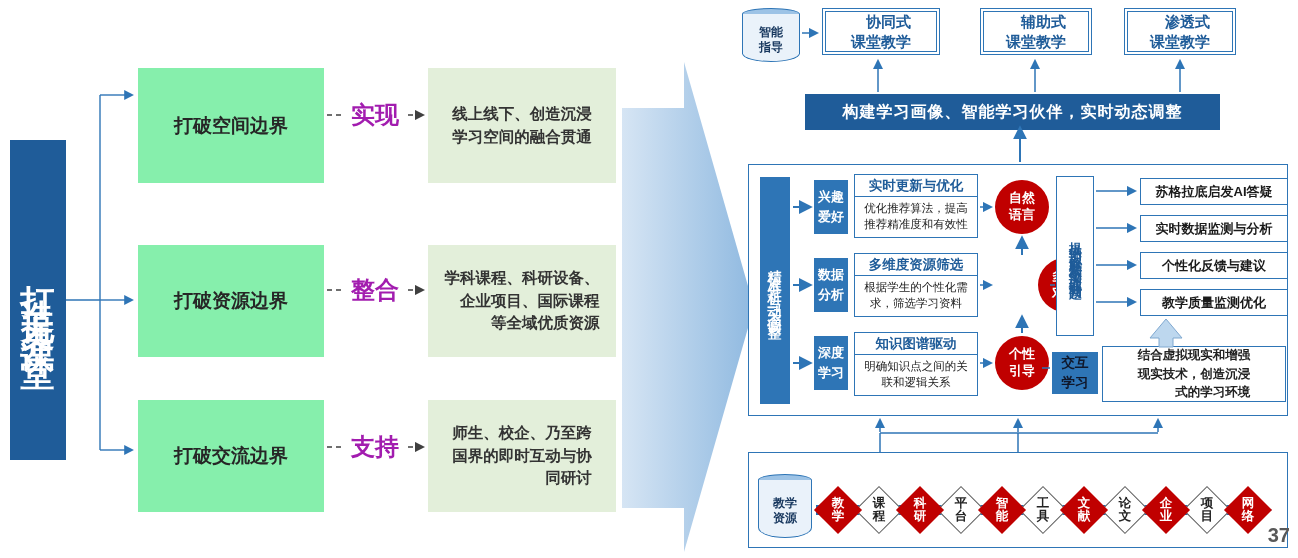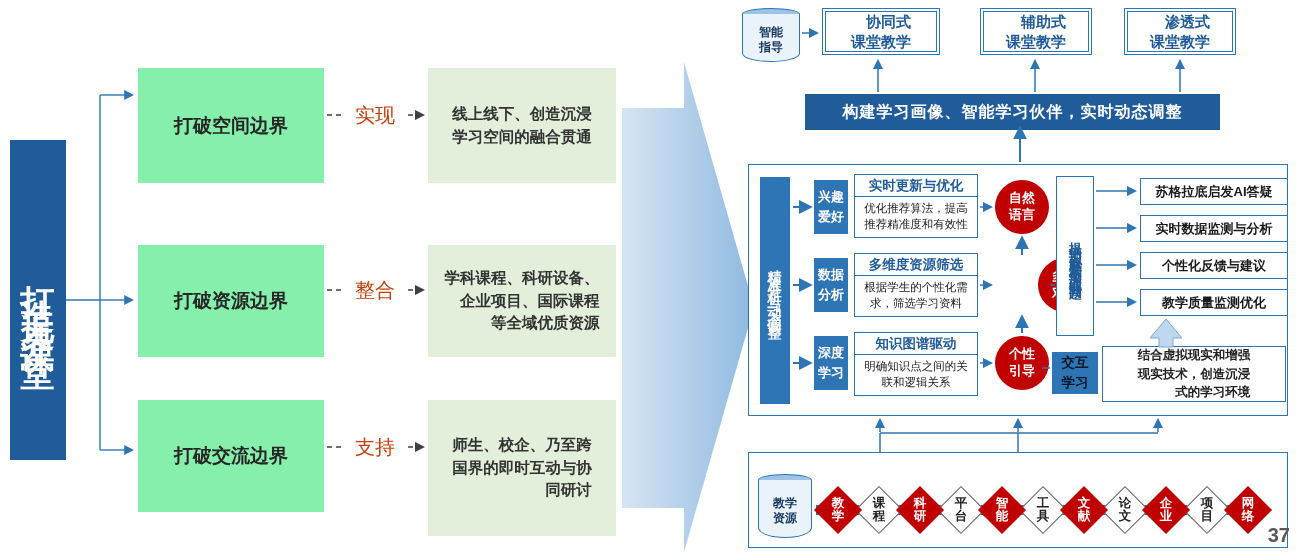--- a/index.html
+++ b/index.html
@@ -9,21 +9,21 @@
   .abs{position:absolute}
   .flexc{display:flex;align-items:center;justify-content:center;text-align:right}
   .pre{white-space:pre-line}
   svg.layer{position:absolute;left:0;top:0;pointer-events:none}
 
   .vbanner{background:#1F5C99;color:#fff;font-weight:bold;font-size:34px;
            writing-mode:vertical-rl;text-orientation:upright;letter-spacing:14px;
            display:flex;align-items:center;justify-content:center}
   .ybox{background:#86efac;font-weight:bold;font-size:19px;color:#262626}
   .gbox{background:#E3EFDA;font-weight:bold;font-size:15.5px;color:#333;line-height:1.45}
-  .verb{background:#fff;font-weight:normal;font-size:20px;color:#c2410c}
+  .verb{background:#fff;font-weight:bold;font-size:24px;color:#a21caf}
 
   .cyl .body{position:absolute;top:6px;left:0;right:0;bottom:0;background:#EAF2FA;
              border:1.5px solid #2E75B6;border-top:none;border-radius:0 0 50% 50%/0 0 18% 18%;
              display:flex;align-items:center;justify-content:center;text-align:center}
   .cyl .cap{position:absolute;top:0;left:0;right:0;height:12px;background:#9DC3E6;
             border:1.5px solid #2E75B6;border-radius:50%}
   .cyl .lb{font-weight:bold;font-size:12px;color:#17375E;line-height:1.25;position:relative;top:2px}
 
   .modebox{border:4px double #2E75B6;background:#fff;color:#1F5C99;font-weight:bold;
            font-size:15px;line-height:1.3}
@@ -101,21 +101,21 @@
 
   <div class="abs verb flexc" style="left:342px;top:101px;width:66px;height:28px">实现</div>
   <div class="abs verb flexc" style="left:342px;top:276px;width:66px;height:28px">整合</div>
   <div class="abs verb flexc" style="left:342px;top:433px;width:66px;height:28px">支持</div>
 
   <div class="abs gbox flexc pre" style="left:428px;top:68px;width:188px;height:115px;padding:0 8px">线上线下、创造沉浸
 学习空间的融合贯通</div>
   <div class="abs gbox flexc pre" style="left:428px;top:245px;width:188px;height:112px;padding:0 8px">学科课程、科研设备、
 企业项目、国际课程
 等全域优质资源</div>
-  <div class="abs gbox flexc pre" style="left:428px;top:400px;width:188px;height:136px;padding:8px 8px">师生、校企、乃至跨
+  <div class="abs gbox flexc pre" style="left:428px;top:400px;width:188px;height:112px;padding:8px 8px">师生、校企、乃至跨
 国界的即时互动与协
 同研讨</div>
 
   <div class="abs cyl" style="left:742px;top:8px;width:58px;height:54px">
     <div class="cap"></div>
     <div class="body">
       <span class="lb pre">智能
 指导</span>
     </div>
   </div>

